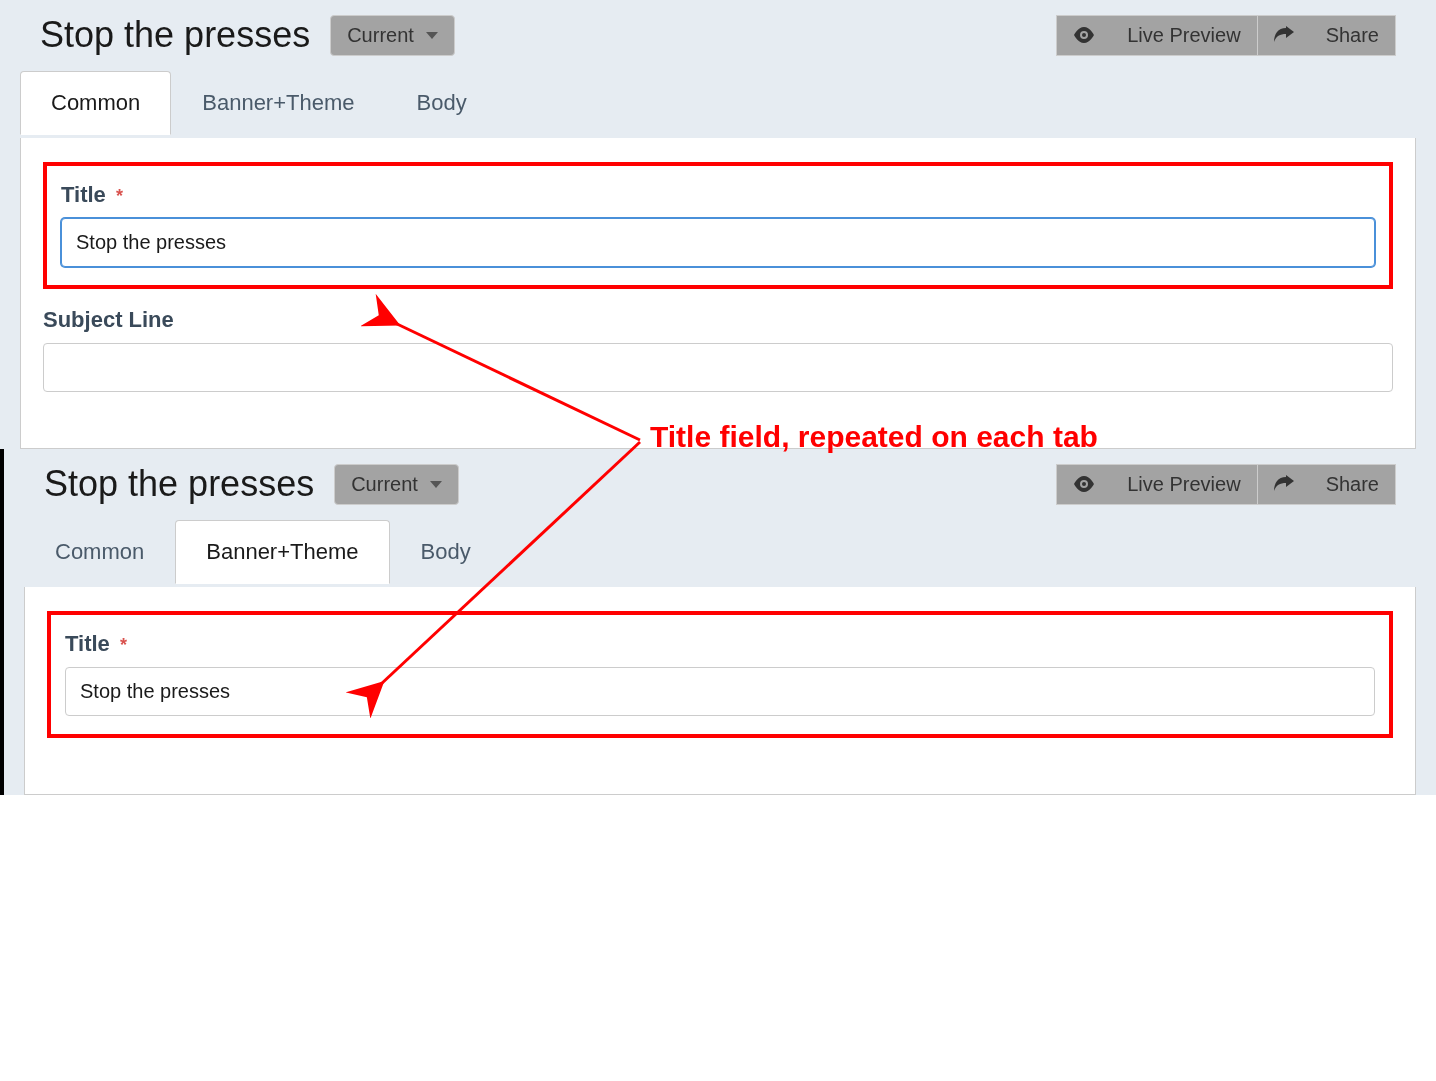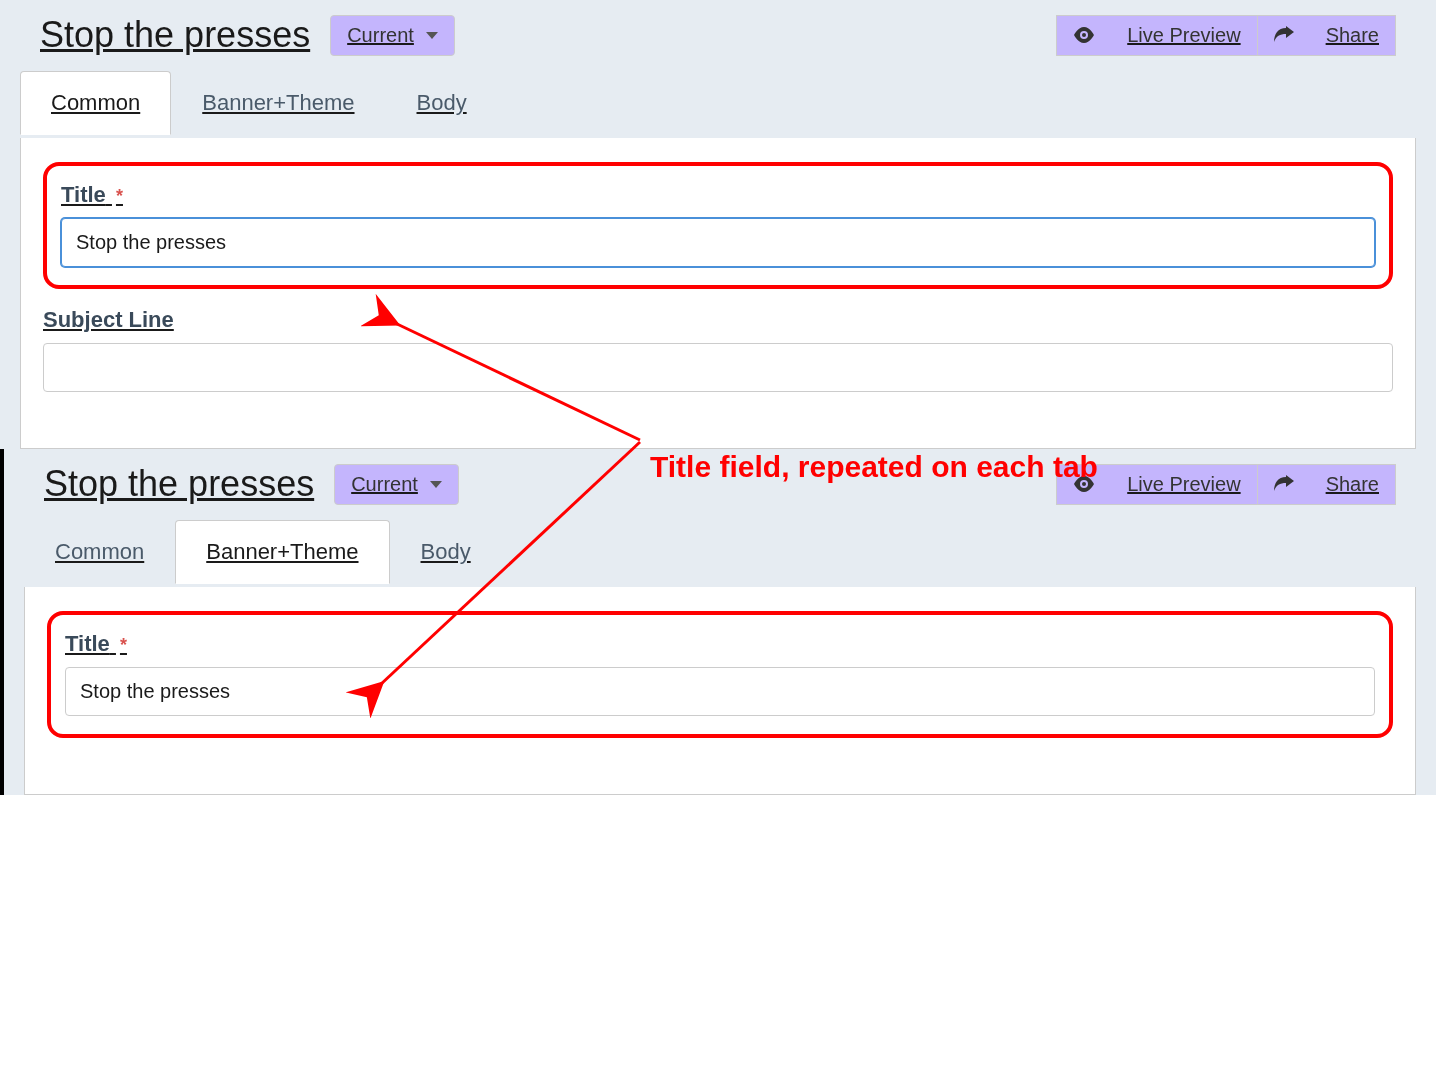--- a/index.html
+++ b/index.html
@@ -18,21 +18,21 @@
     padding: 0 40px;
     height: 70px;
   }
   .page-title {
     font-size: 36px;
     font-weight: 400;
     color: #1a1a1a;
     margin-right: 20px;
   }
   .btn {
-    background: #c4b5fd;
+    background: #a3a3a3;
     border: 1px solid #ccc;
     border-radius: 4px;
     padding: 8px 16px;
     font-size: 20px;
     color: #333;
     display: inline-flex;
     align-items: center;
     gap: 8px;
     cursor: pointer;
   }
@@ -70,21 +70,21 @@
     background: #fff;
     border: 1px solid #ccc;
     margin: 0 20px;
     padding: 24px 22px;
     border-top: none;
     position: relative;
   }
 
   .highlight-box {
     border: 4px solid red;
-    border-radius: 16px;
+    border-radius: 0;
     padding: 16px 14px 18px 14px;
     margin-bottom: 18px;
   }
   .form-group { margin-bottom: 32px; }
   .form-label {
     font-size: 22px;
     font-weight: 600;
     color: #3a4a5a;
     margin-bottom: 10px;
     display: block;
@@ -123,21 +123,21 @@
     overflow: hidden;
   }
   .chevron-down {
     width: 0; height: 0;
     border-left: 6px solid transparent;
     border-right: 6px solid transparent;
     border-top: 7px solid #555;
     margin-left: 4px;
   }
 
-  .stack { position: relative; text-decoration: underline; }
+  .stack { position: relative; }
   .second-panel-wrap { border-left: 4px solid #000; }
 </style>
 </head>
 <body>
 
 <div class="stack">
 
   <div class="page-bg clip-right" style="position:relative;">
     <div class="header-row">
       <h1 class="page-title">Stop the presses</h1>
@@ -223,21 +223,21 @@
             <span class="required-star">*</span>
           </label>
           <input class="text-input" value="Stop the presses" style="">
         </div>
         <div class="form-group">
         </div>
       </div>
     </div>
   </div>
 
-  <div class="annotation" style="left:650px; top:420px;margin-top:30px;">Title field, repeated on each tab</div>
+  <div class="annotation" style="left:650px; top:420px;">Title field, repeated on each tab</div>
 
   <svg class="arrow" style="left:0; top:0;" width="1280" height="980">
     <defs>
       <marker id="ah" markerWidth="12" markerHeight="12" refX="2" refY="6" orient="auto">
         <path d="M12 0 L0 6 L12 12 L8 6 z" fill="red"></path>
       </marker>
     </defs>
     <line x1="640" y1="440" x2="395" y2="323" stroke="red" stroke-width="3" marker-end="url(#ah)"></line>
     <line x1="640" y1="442" x2="380" y2="685" stroke="red" stroke-width="3" marker-end="url(#ah)"></line>
   </svg>

